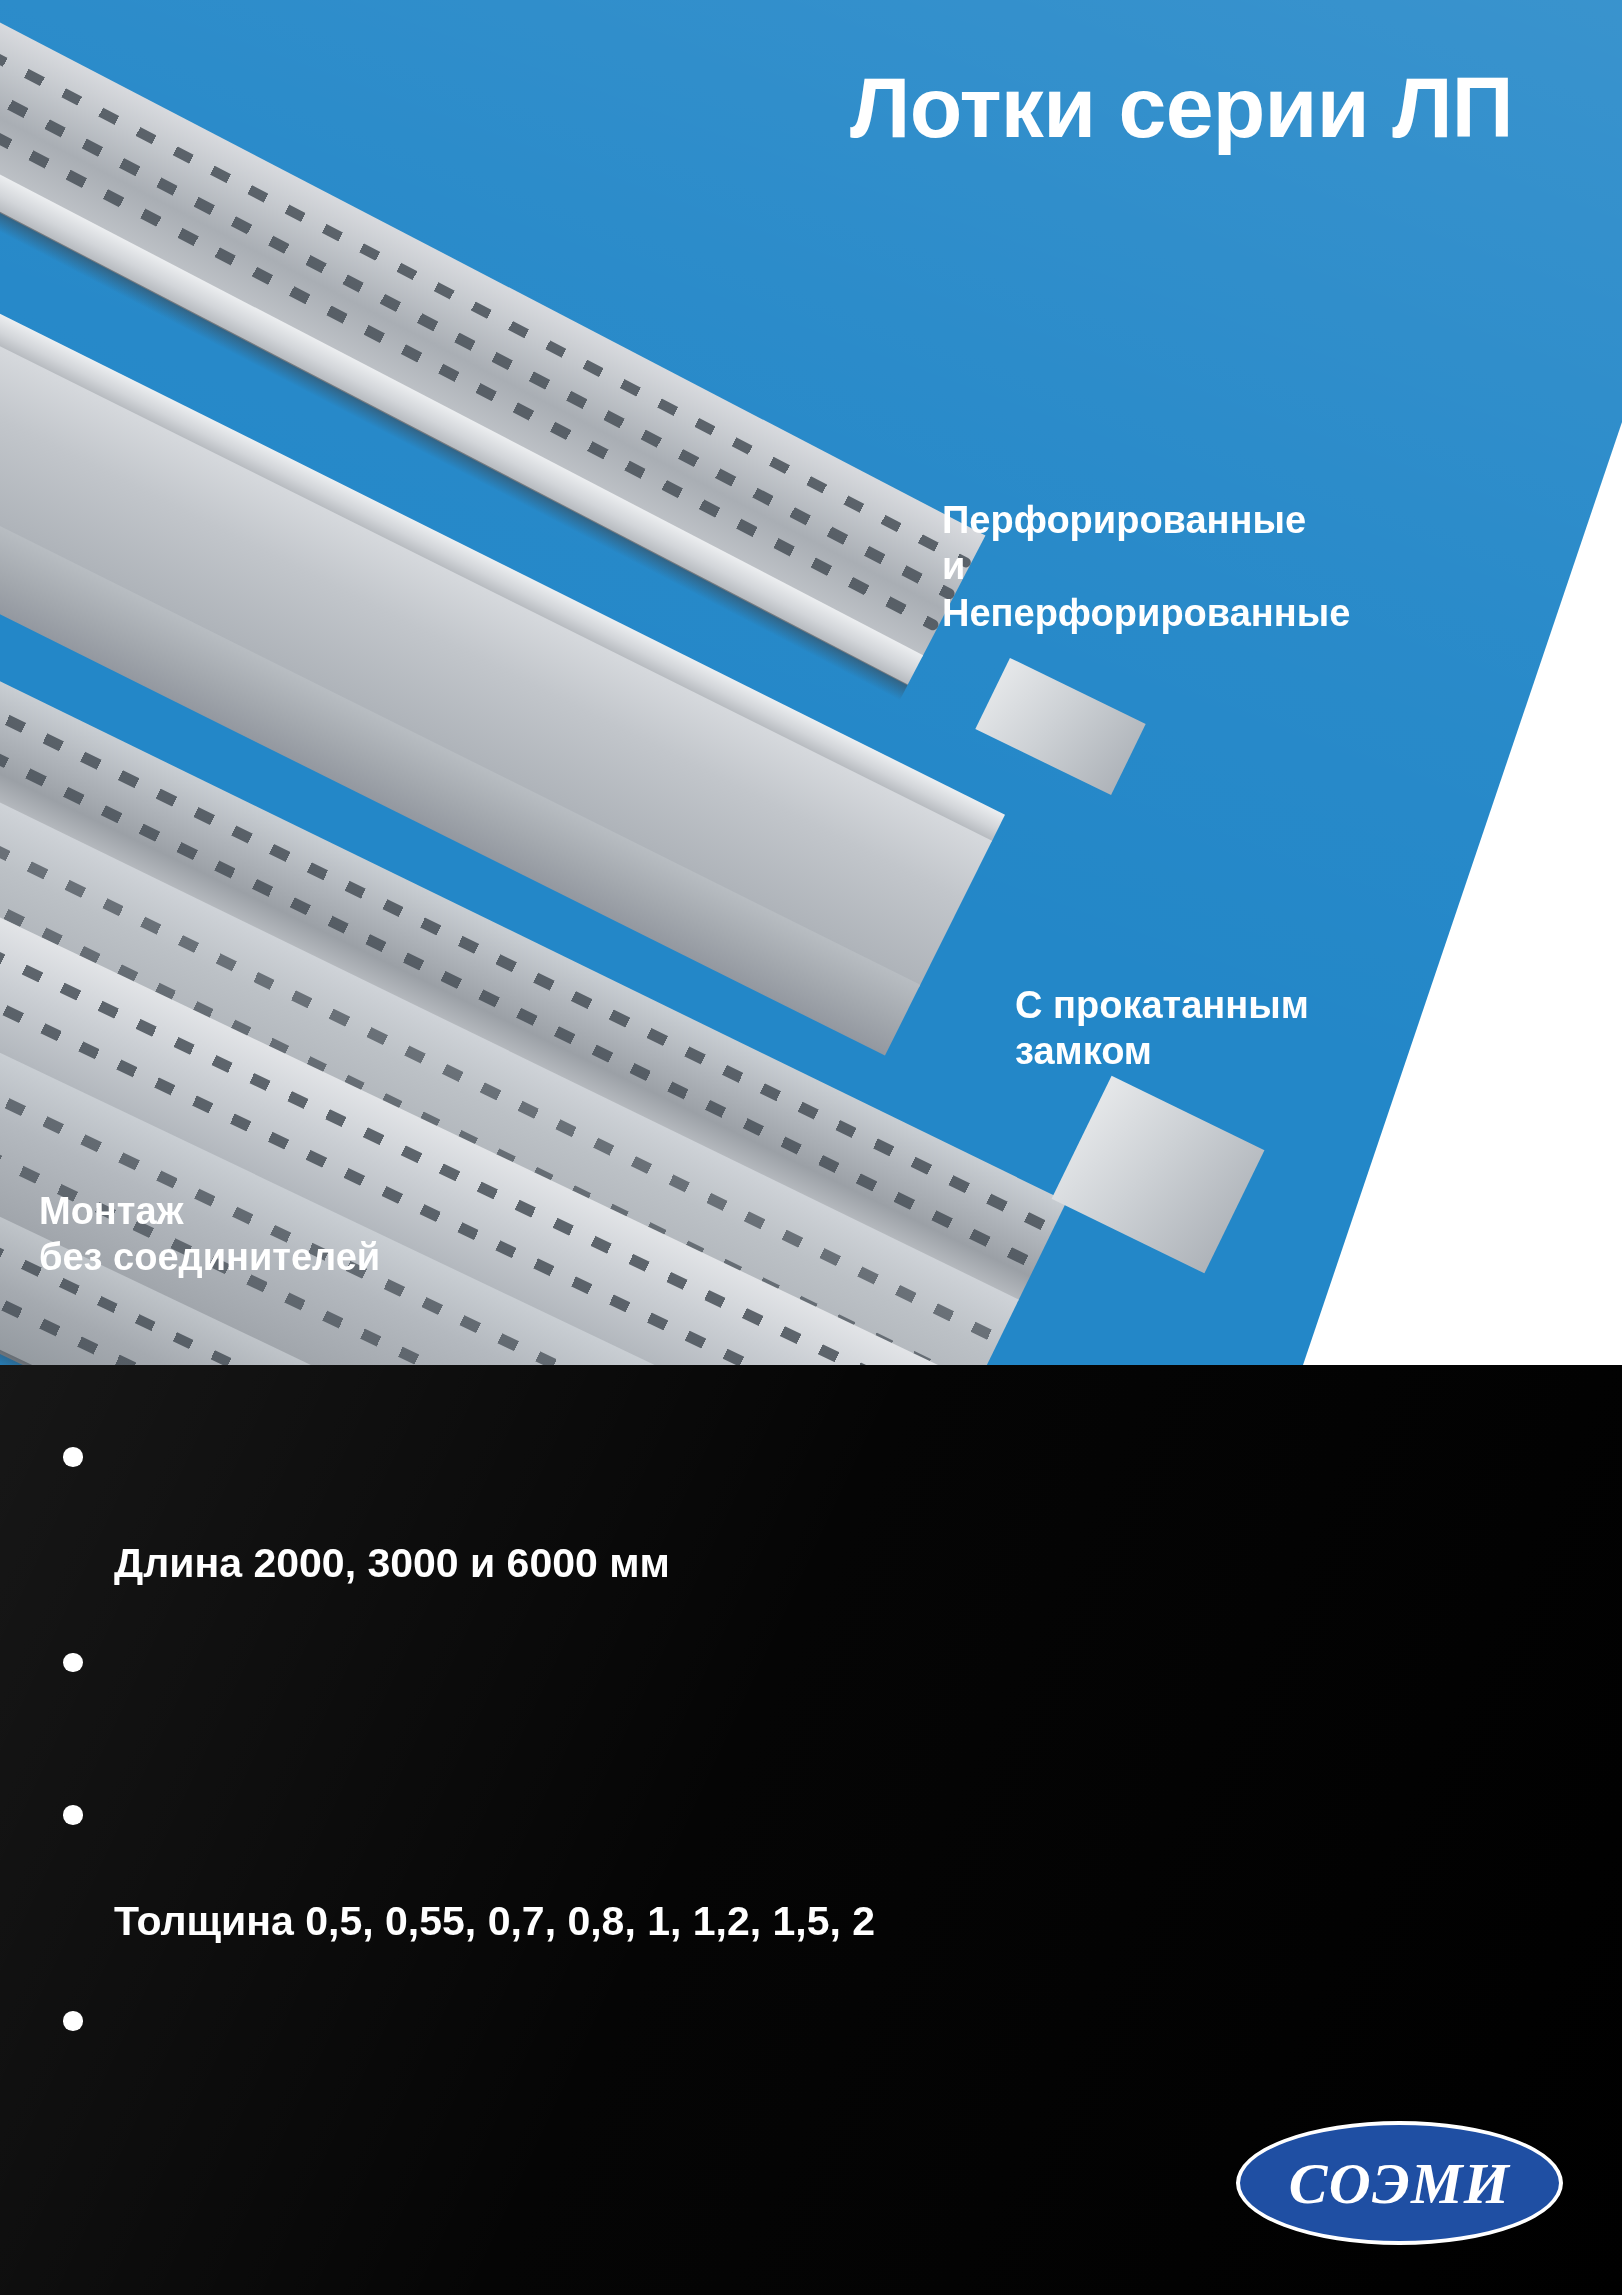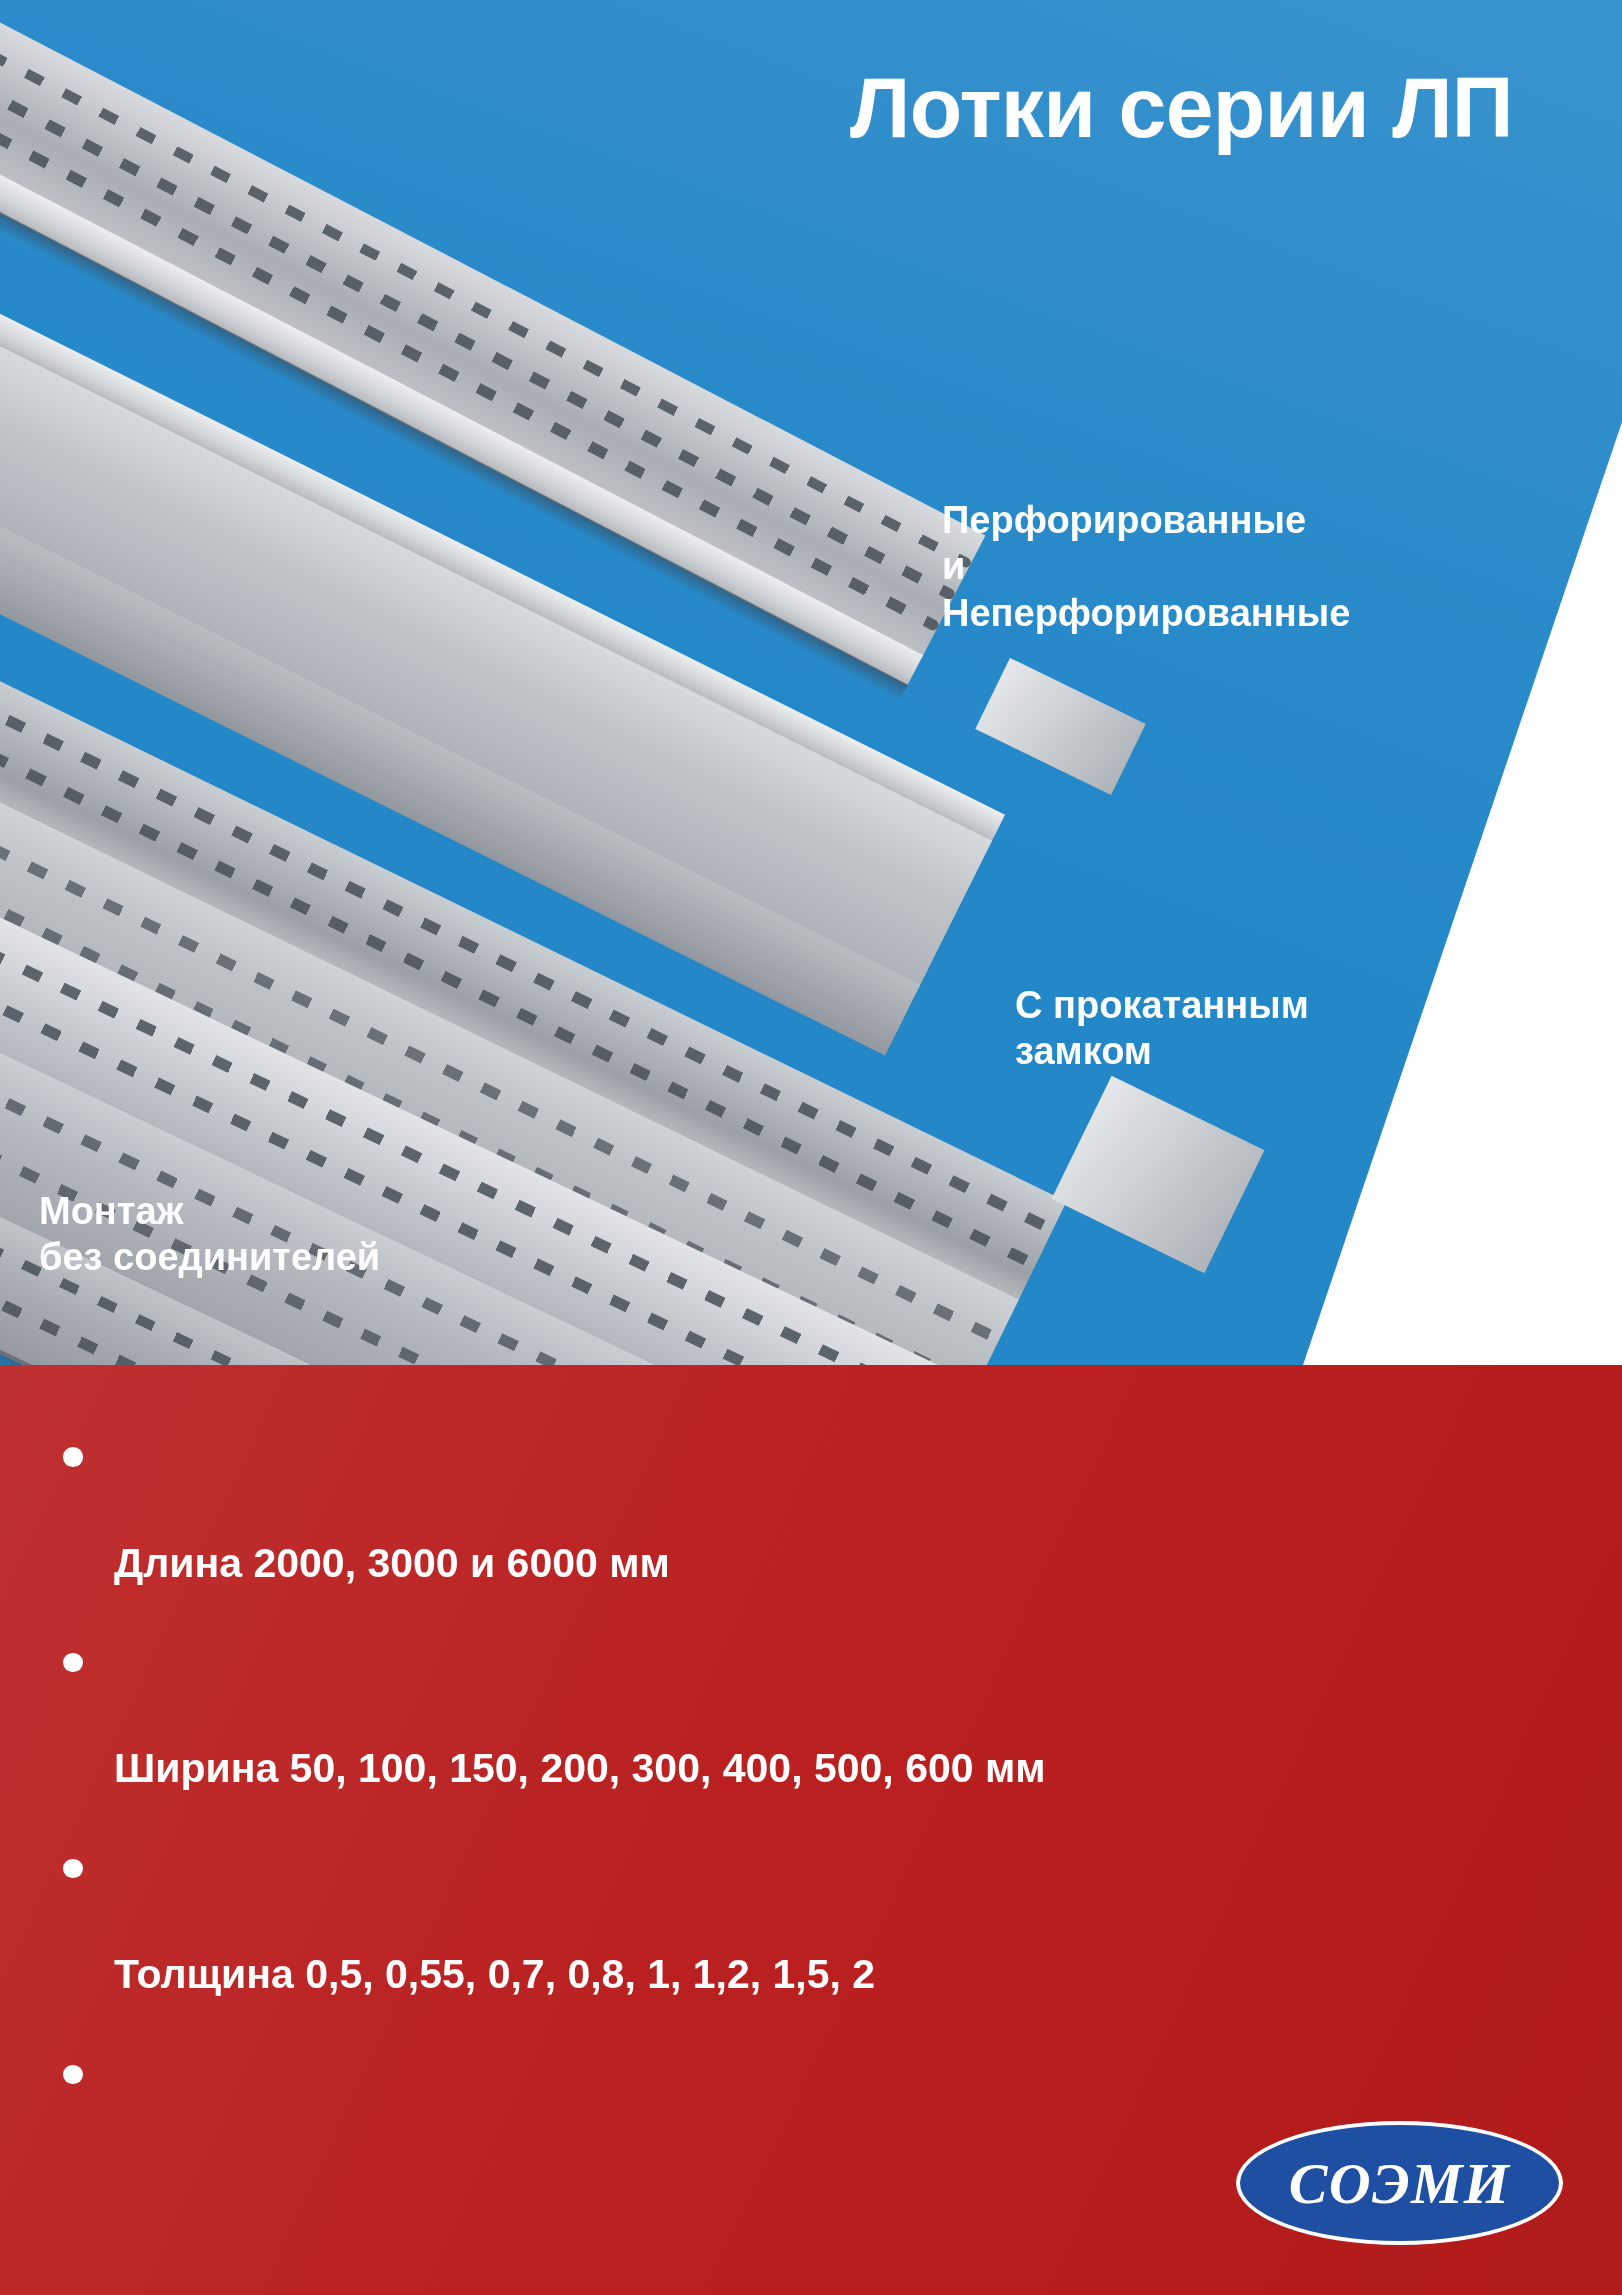--- a/index.html
+++ b/index.html
@@ -214,21 +214,21 @@
     font-size: 38px;
   }
 
   
   .specs {
     position: absolute;
     left: 0;
     top: 1365px;
     width: 1623px;
     height: 931px;
-    background: #b91c1c;
+    background: #000000;
     overflow: hidden;
   }
   .specs-lite {
     position: absolute;
     left: 0; top: 0;
     width: 1623px; height: 931px;
     background: linear-gradient(115deg, rgba(255,255,255,0.09) 0%, rgba(255,255,255,0.02) 45%, rgba(0,0,0,0.04) 100%);
   }
   .spec-list {
     position: absolute;
@@ -363,21 +363,20 @@
   <div class="specs">
     <div class="specs-lite"></div>
 
     <div class="spec-list">
       <div class="spec-item">
         <span class="bullet"></span>
         <span>Длина 2000, 3000 и 6000 мм</span>
       </div>
       <div class="spec-item">
         <span class="bullet"></span>
-        <span>Ширина 50, 100, 150, 200, 300, 400, 500, 600 мм</span>
       </div>
       <div class="spec-item">
         <span class="bullet"></span>
         <span>Толщина 0,5, 0,55, 0,7, 0,8, 1, 1,2, 1,5, 2</span>
       </div>
       <div class="spec-item">
         <span class="bullet"></span>
         
       </div>
 

